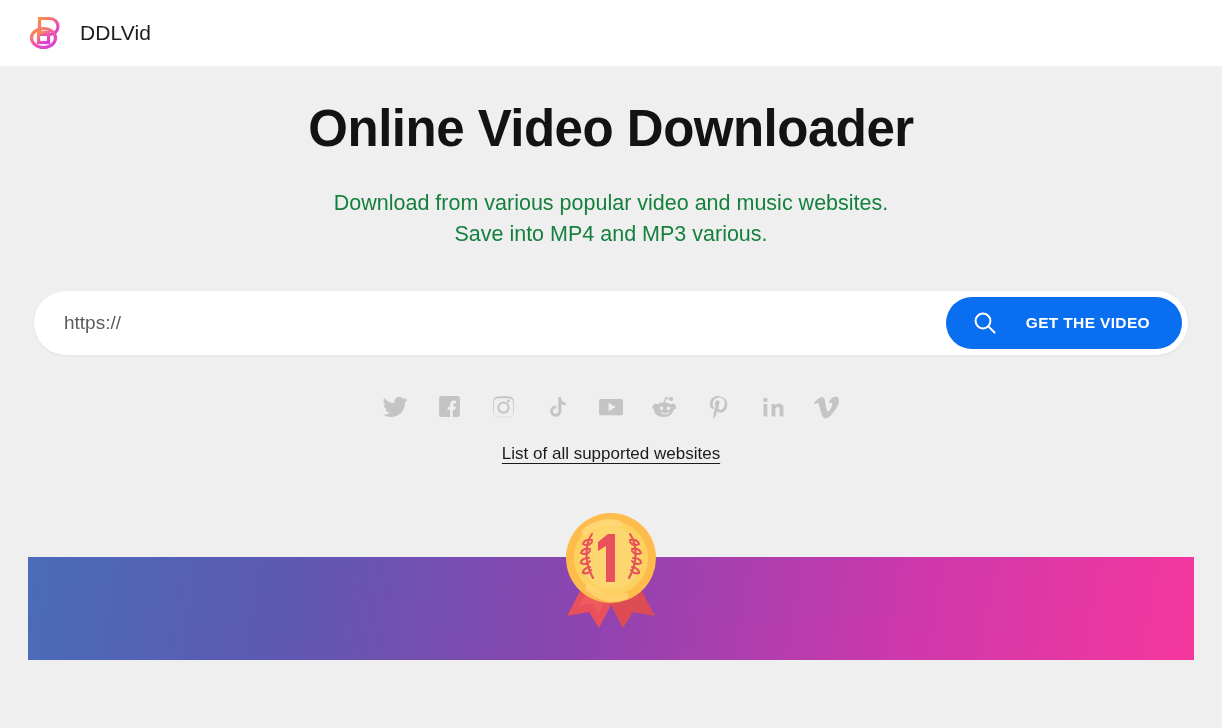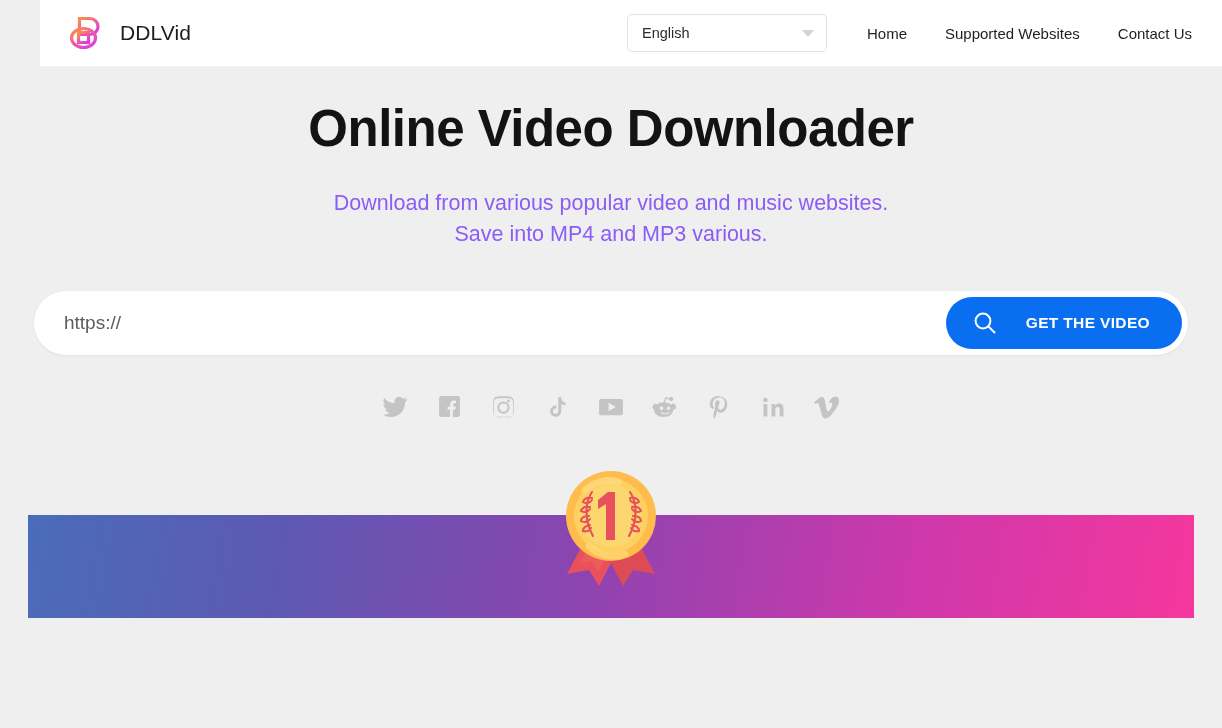--- a/index.html
+++ b/index.html
@@ -19,21 +19,20 @@
   }
 
   
   .header {
     height: 66px;
     background: #ffffff;
     display: flex;
     align-items: center;
     padding: 0 26px 0 26px;
     position: relative;
-    margin-left: 40px;
   }
   .brand {
     display: flex;
     align-items: center;
     gap: 14px;
     text-decoration: none;
     color: #1b1b1b;
   }
   .brand-logo {
     width: 40px;
@@ -98,21 +97,21 @@
   .hero-title {
     font-size: 51px;
     font-weight: bold;
     letter-spacing: -0.5px;
     color: #131313;
     margin: 0;
     line-height: 1.08;
   }
   .hero-sub {
     font-size: 21.5px;
-    color: #8b5cf6;
+    color: #15803d;
     line-height: 1.44;
     margin: 32px 0 0 0;
     font-weight: normal;
   }
 
   
   .search-wrap {
     margin: 41px auto 0 auto;
     width: 1154px;
     height: 64px;
@@ -228,34 +227,20 @@
         <g fill="none" stroke="url(#lg)" stroke-width="3.2">
           <path d="M13.5 5.5 H24 a8 8 0 0 1 0 16 H13.5 Z"></path>
           <ellipse cx="17.5" cy="25" rx="12" ry="9.5"></ellipse>
           <rect x="12.5" y="19.5" width="10" height="10"></rect>
         </g>
       </svg>
     </span>
     <span class="brand-name">DDLVid</span>
   </a>
 
-  <div class="header-right">
-
-    <div class="lang-select">
-      <span class="lang-label">English</span>
-      <span class="chevron-down"></span>
-    </div>
-
-    <nav class="nav">
-      <a class="nav-link" href="#">Home</a>
-      <a class="nav-link" href="#">Supported Websites</a>
-      <a class="nav-link" href="#">Contact Us</a>
-    </nav>
-
-  </div>
 </div>
 
 <div class="hero">
   <h1 class="hero-title">Online Video Downloader</h1>
   <p class="hero-sub">
     <span>Download from various popular video and music websites.</span><br>
     <span>Save into MP4 and MP3 various.</span>
   </p>
 
   <div class="search-wrap">
@@ -340,20 +325,23 @@
     <a class="social-link" href="#">
       <span>
         <svg width="26" height="26" viewBox="0 0 24 24">
             <path d="M23 7.2c-.1 2.2-1.7 5.3-4.7 9.2-3.1 4.1-5.7 6.2-7.8 6.2-1.3 0-2.5-1.2-3.4-3.7l-1.8-6.9c-.7-2.5-1.4-3.7-2.2-3.7a6 6 0 0 0-1.8 1.1L0 7.9c1.1-1 2.2-2 3.3-3C4.8 3.6 5.9 3 6.7 2.9c1.9-.2 3 1.1 3.5 3.9.5 3 .8 4.9 1 5.6.5 2.4 1.1 3.7 1.8 3.7.5 0 1.3-.8 2.3-2.5a10 10 0 0 0 1.6-3.8c.1-1.3-.4-2-1.6-2a4.4 4.4 0 0 0-1.7.4C14.7 4.9 16.9 2.4 20 2.5c2.3.1 3.3 1.6 3 4.7z"></path>
           </svg>
       </span>
     </a>
 
   </div>
 
+  <div class="supported-link-row">
+    <a class="supported-link" href="#">List of all supported websites</a>
+  </div>
 </div>
 
 <div class="banner-zone">
   <div class="banner"></div>
 
   <span class="award-badge">
     <svg viewBox="0 0 104 118" xmlns="http://www.w3.org/2000/svg">
 
       <path d="M30 64 L8 106 L30 102 L40 118 L62 76 Z" fill="#e8505b"></path>
       <path d="M74 64 L96 106 L74 102 L64 118 L42 76 Z" fill="#dd4b55"></path>

